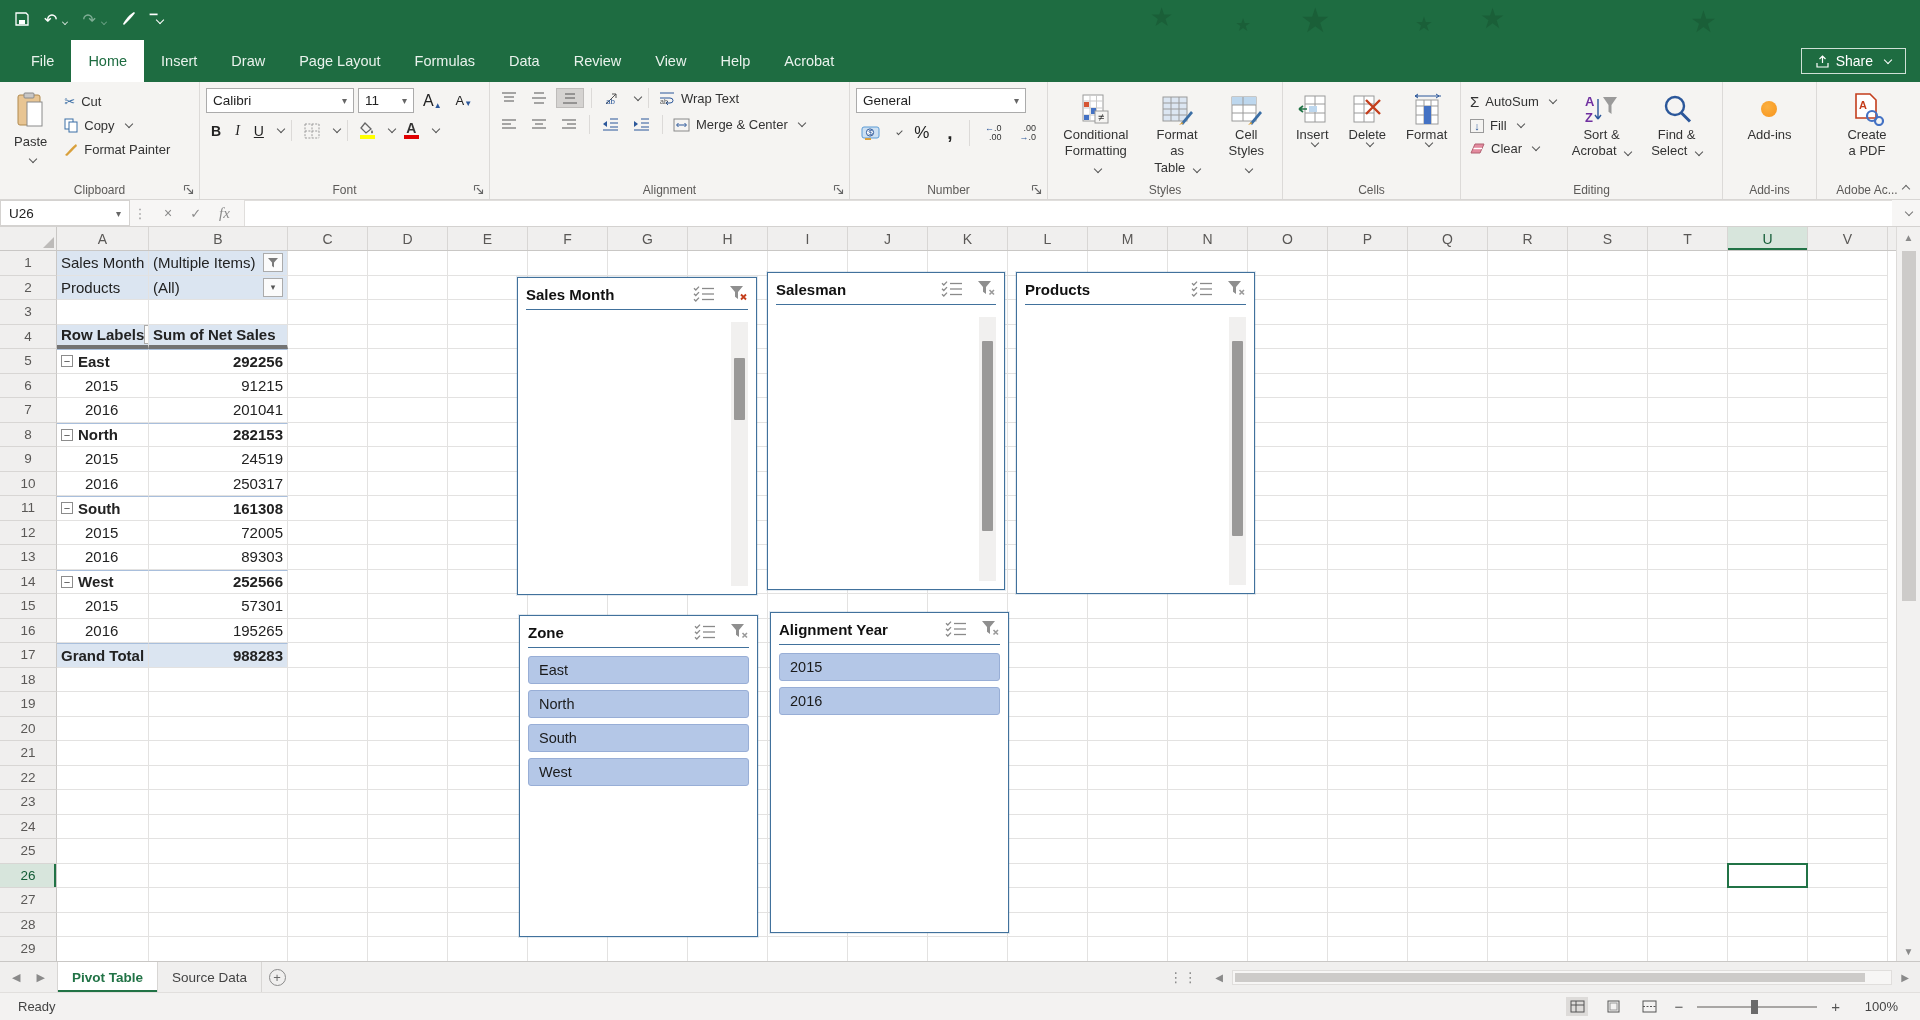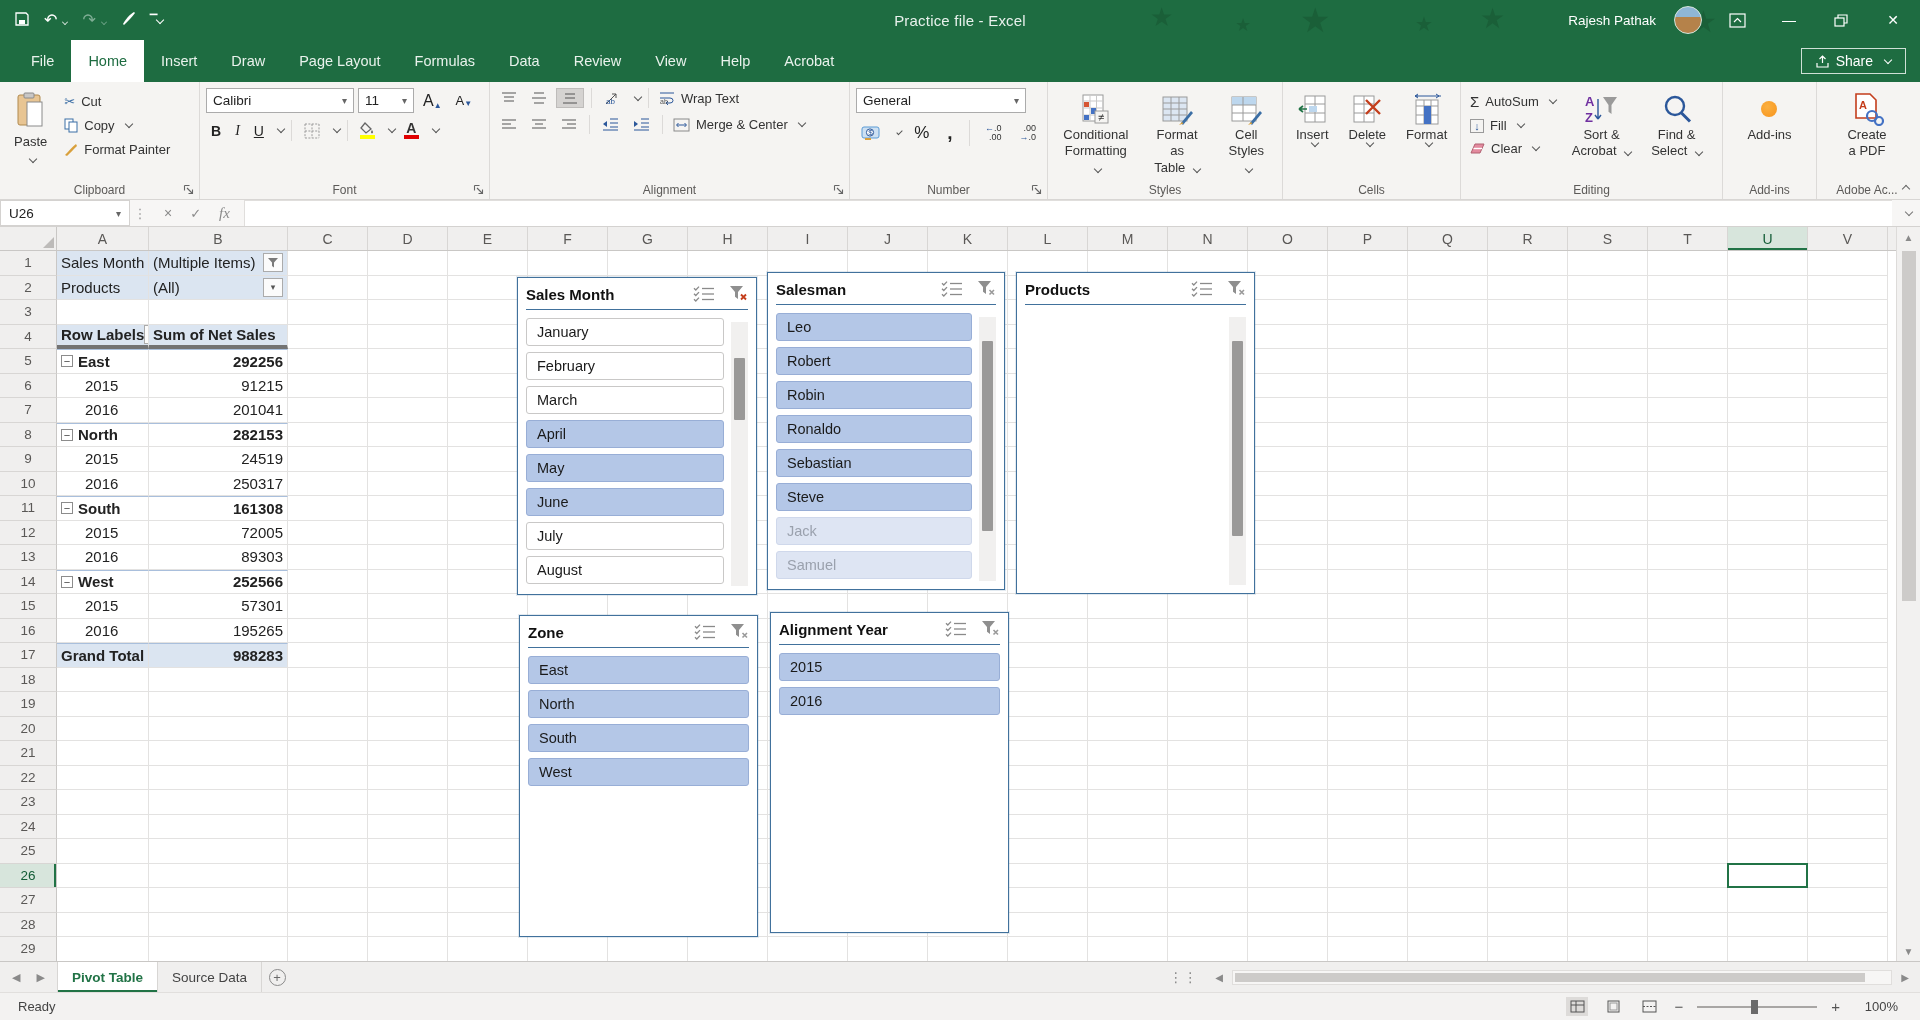--- a/index.html
+++ b/index.html
@@ -146,39 +146,20 @@
         </svg>
     </span>
     <span class="qbtn">↶<span class="chev" style="transform:rotate(45deg) scale(.7);"></span></span>
     <span class="qbtn dim">↷<span class="chev" style="transform:rotate(45deg) scale(.7);"></span></span>
     <span class="qbtn">
       <svg width="15" height="15" viewBox="0 0 15 15">
           <path d="M2 13 C4 9 9 3 13 1 L14 2 C11 6 6 11 3 14 Z" fill="#fff"></path>
         </svg>
     </span>
     <span class="qbtn" style="font-size:10px;">▔<span class="chev" style="margin-left:-1px;"></span></span>
-  </div>
-  <div class="title-center">Practice file  -  Excel</div>
-  <div class="tb-right">
-    <span class="username">Rajesh Pathak</span>
-    <span class="avatar"></span>
-    <span class="winbtn">
-      <svg width="17" height="15" viewBox="0 0 17 15">
-          <rect x="1" y="1" width="15" height="13" fill="none" stroke="#fff" stroke-width="1.2"></rect>
-          <path d="M5 9 l3.5-3.5 L12 9" fill="none" stroke="#fff" stroke-width="1.2"></path>
-        </svg>
-    </span>
-    <span class="winbtn">—</span>
-    <span class="winbtn">
-      <svg width="14" height="13" viewBox="0 0 14 13">
-          <rect x="1" y="4" width="9" height="8" fill="none" stroke="#fff" stroke-width="1.2"></rect>
-          <path d="M4 4 V1 h9 v8 h-3" fill="none" stroke="#fff" stroke-width="1.2"></path>
-        </svg>
-    </span>
-    <span class="winbtn">✕</span>
   </div>
 </div>
 
 <div class="menubar">
   <div class="mtabs" id="menu-tabs">
       <div class="mtab">File</div>
       <div class="mtab active">Home</div>
       <div class="mtab">Insert</div>
       <div class="mtab">Draw</div>
       <div class="mtab">Page Layout</div>
@@ -1407,30 +1388,20 @@
                 <path d="M9 14.5 h12"></path>
                 <path d="M1 14.2 l1.8 1.8 L6 12.6"></path>
               </g>
             </svg></span>
           <span><svg width="19" height="16" viewBox="0 0 19 16">
               <path d="M1 1 h13 l-5 6 v7 l-3 -2.2 v-4.8 Z" fill="#8f8f8f"></path>
               <path d="M12 9.5 l5 5 M17 9.5 l-5 5" stroke="#C43E1C" stroke-width="1.9"></path>
             </svg></span>
         </span>
       </div>
-      <div class="sl-items">
-        <div class="sl-item ">January</div>
-        <div class="sl-item ">February</div>
-        <div class="sl-item ">March</div>
-        <div class="sl-item selected">April</div>
-        <div class="sl-item selected">May</div>
-        <div class="sl-item selected">June</div>
-        <div class="sl-item ">July</div>
-        <div class="sl-item ">August</div>
-      </div>
       <div class="sl-scroll">
         <div class="sl-thumb" style="top:36px;height:62px;"></div>
       </div>
     </div>
     <div class="slicer has-scroll" style="left: 767px; top: 272px; width: 238px; height: 318px;">
       <div class="sl-head">
         <span class="sl-title">Salesman</span>
         <span class="sl-icons">
           <span><svg width="22" height="17" viewBox="0 0 22 17">
               <g stroke="#8a8a8a" fill="none" stroke-width="1.3">
@@ -1440,30 +1411,20 @@
                 <path d="M9 9 h12"></path>
                 <path d="M9 14.5 h12"></path>
                 <path d="M1 14.2 l1.8 1.8 L6 12.6"></path>
               </g>
             </svg></span>
           <span><svg width="19" height="16" viewBox="0 0 19 16">
               <path d="M1 1 h13 l-5 6 v7 l-3 -2.2 v-4.8 Z" fill="#8f8f8f"></path>
               <path d="M12.5 10 l4.5 4.5 M17 10 l-4.5 4.5" stroke="#9a9a9a" stroke-width="1.6"></path>
             </svg></span>
         </span>
-      </div>
-      <div class="sl-items">
-        <div class="sl-item selected">Leo</div>
-        <div class="sl-item selected">Robert</div>
-        <div class="sl-item selected">Robin</div>
-        <div class="sl-item selected">Ronaldo</div>
-        <div class="sl-item selected">Sebastian</div>
-        <div class="sl-item selected">Steve</div>
-        <div class="sl-item no_data">Jack</div>
-        <div class="sl-item no_data">Samuel</div>
       </div>
       <div class="sl-scroll">
         <div class="sl-thumb" style="top:24px;height:190px;"></div>
       </div>
     </div>
     <div class="slicer has-scroll" style="left: 1016px; top: 272px; width: 239px; height: 322px;">
       <div class="sl-head">
         <span class="sl-title">Products</span>
         <span class="sl-icons">
           <span><svg width="22" height="17" viewBox="0 0 22 17">

